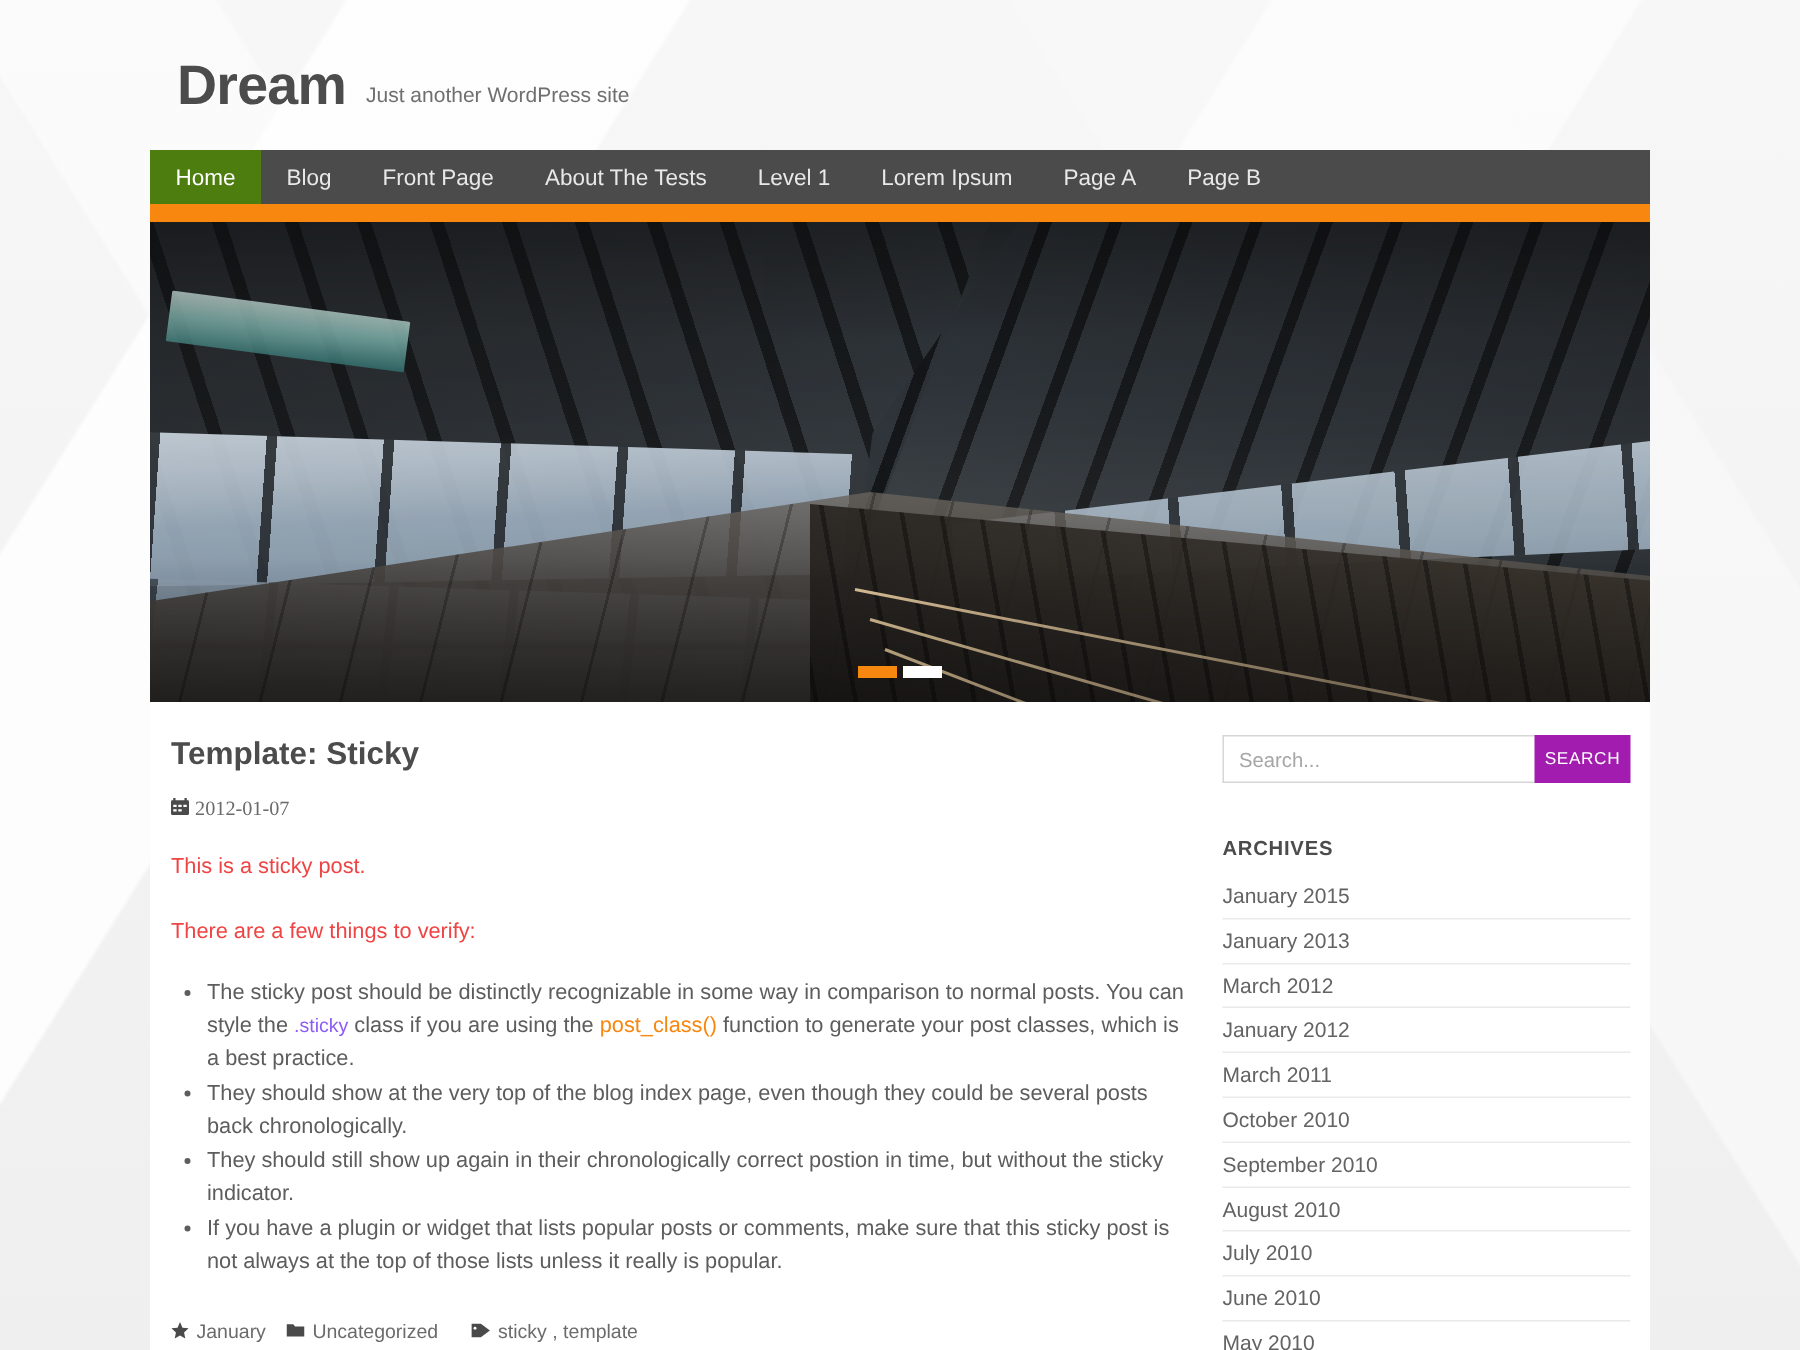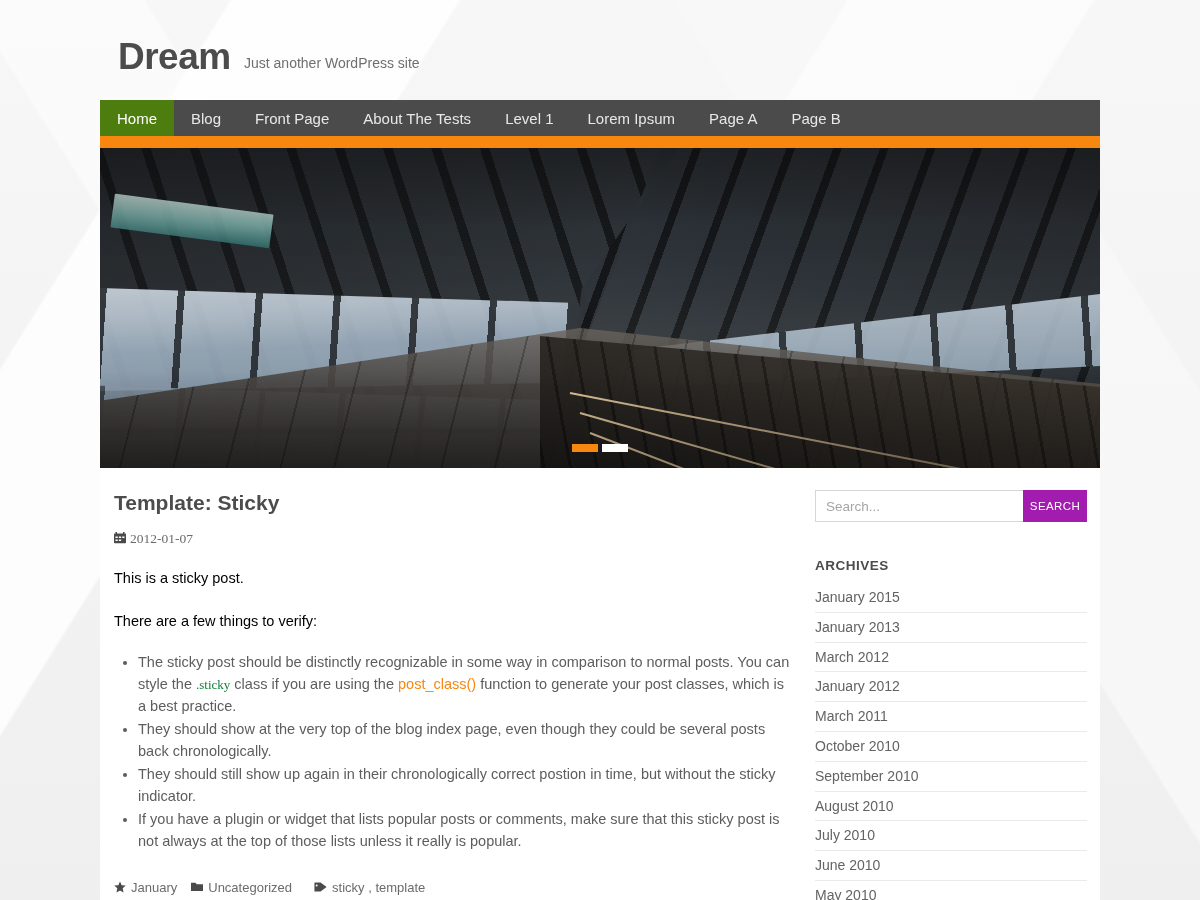--- a/index.html
+++ b/index.html
@@ -265,36 +265,36 @@
   }
   .icon {
     display: inline-block;
     line-height: 1;
     color: #4a4a4a;
   }
   .entry-content p {
     margin: 20px 0 0 0;
     font-size: 14.5px;
     line-height: 1.55;
-    color: #000000;
+    color: #ef4444;
   }
   .entry-content ul {
     margin: 19px 0 0 0;
     padding-left: 24px;
   }
   .entry-content li {
     font-size: 14.5px;
     line-height: 1.52;
     color: #5d5d5d;
     margin-bottom: 1px;
   }
   code {
-    font-family: Liberation Serif, serif;
+    font-family: Liberation Sans, sans-serif;
     font-size: 13px;
-    color: #15803d;
+    color: #8b5cf6;
   }
   a.inline-link {
     color: #f7870f;
     text-decoration: none;
   }
 
   .entry-footer {
     margin-top: 28px;
     display: flex;
     align-items: center;

